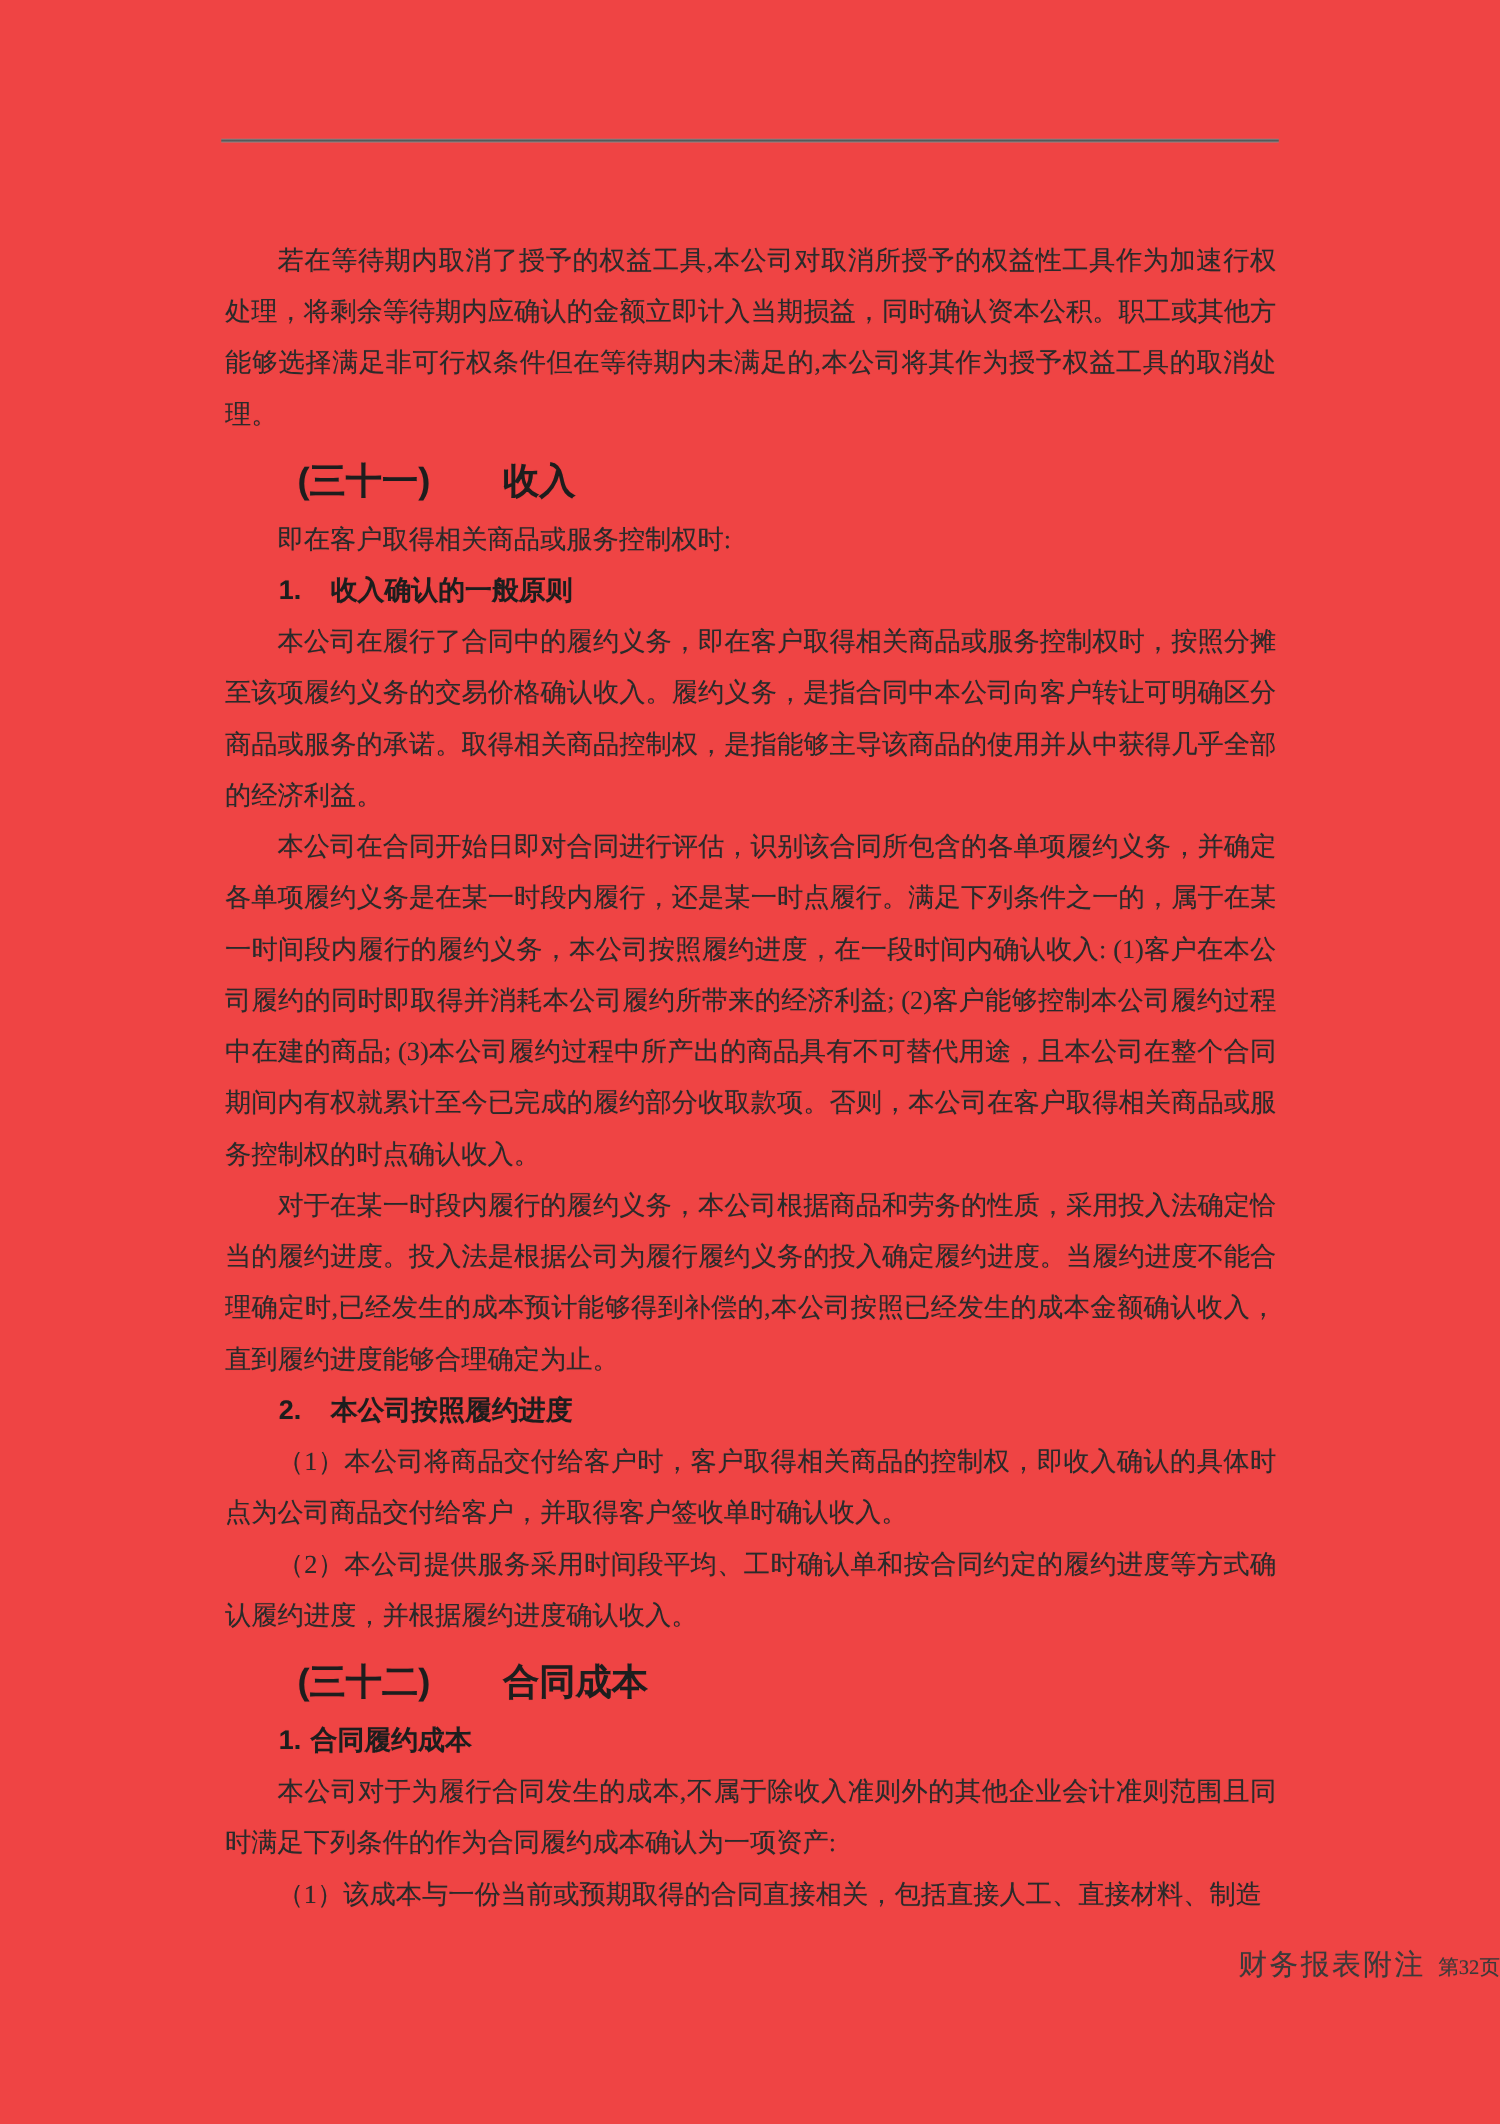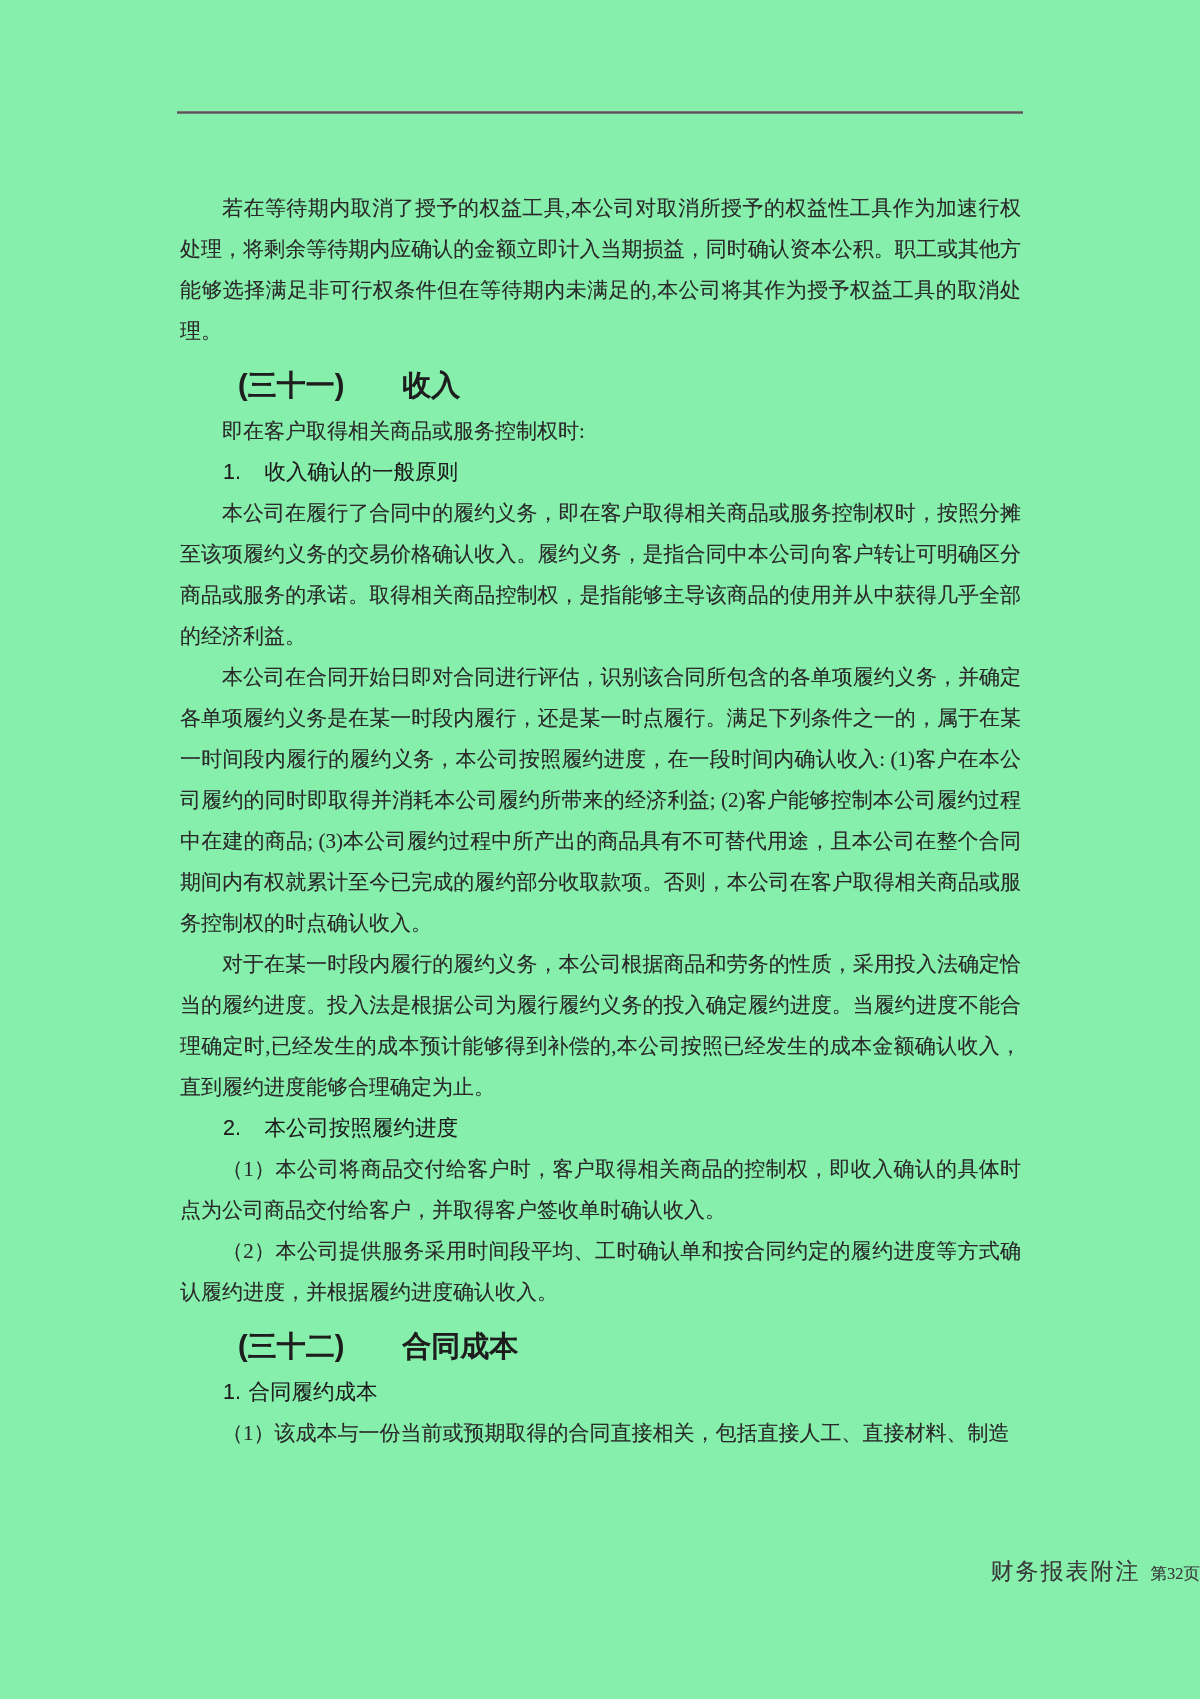--- a/index.html
+++ b/index.html
@@ -4,21 +4,21 @@
 <style>
   html, body {
     margin: 0;
     padding: 0;
     background: #ffffff;
   }
   .page {
     position: relative;
     width: 1200px;
     height: 1699px;
-    background: #86efac;
+    background: #ef4444;
     overflow: hidden;
     font-family: "Liberation Serif", "DejaVu Serif", serif;
     color: #2a2a2a;
   }
   .header-rule {
     position: absolute;
     top: 111px;
     left: 177px;
     width: 846px;
     height: 3px;
@@ -46,21 +46,21 @@
     font-weight: 700;
     color: #1d1d1d;
     text-indent: 2em;
     text-align: left;
   }
   h3.sub-heading {
     margin: 0;
     font-family: "Liberation Sans", "DejaVu Sans", sans-serif;
     font-size: 21.5px;
     line-height: 41px;
-    font-weight: 400;
+    font-weight: 700;
     color: #1d1d1d;
     text-indent: 2em;
     text-align: left;
   }
   .sec-num-wide { margin-right: 2em; }
   .sub-num { margin-right: 1.1em; }
   .sub-num-tight { margin-right: 0.35em; }
   .footer {
     position: absolute;
     top: 1556px;
@@ -115,20 +115,21 @@
     <p>（2）本公司提供服务采用时间段平均、工时确认单和按合同约定的履约进度等方式确认履约进度，并根据履约进度确认收入。</p>
 
     <h2 class="sec-heading">
       <span class="sec-num-wide">(三十二)</span><span>合同成本</span>
     </h2>
 
     <h3 class="sub-heading">
       <span class="sub-num-tight">1.</span><span>合同履约成本</span>
     </h3>
 
+    <p>本公司对于为履行合同发生的成本,不属于除收入准则外的其他企业会计准则范围且同时满足下列条件的作为合同履约成本确认为一项资产:</p>
 
     <p>（1）该成本与一份当前或预期取得的合同直接相关，包括直接人工、直接材料、制造</p>
 
   </div>
 
   <div class="footer">
     <span class="footer-label">财务报表附注</span><span class="footer-page">第32页</span>
   </div>
 
 </div>

